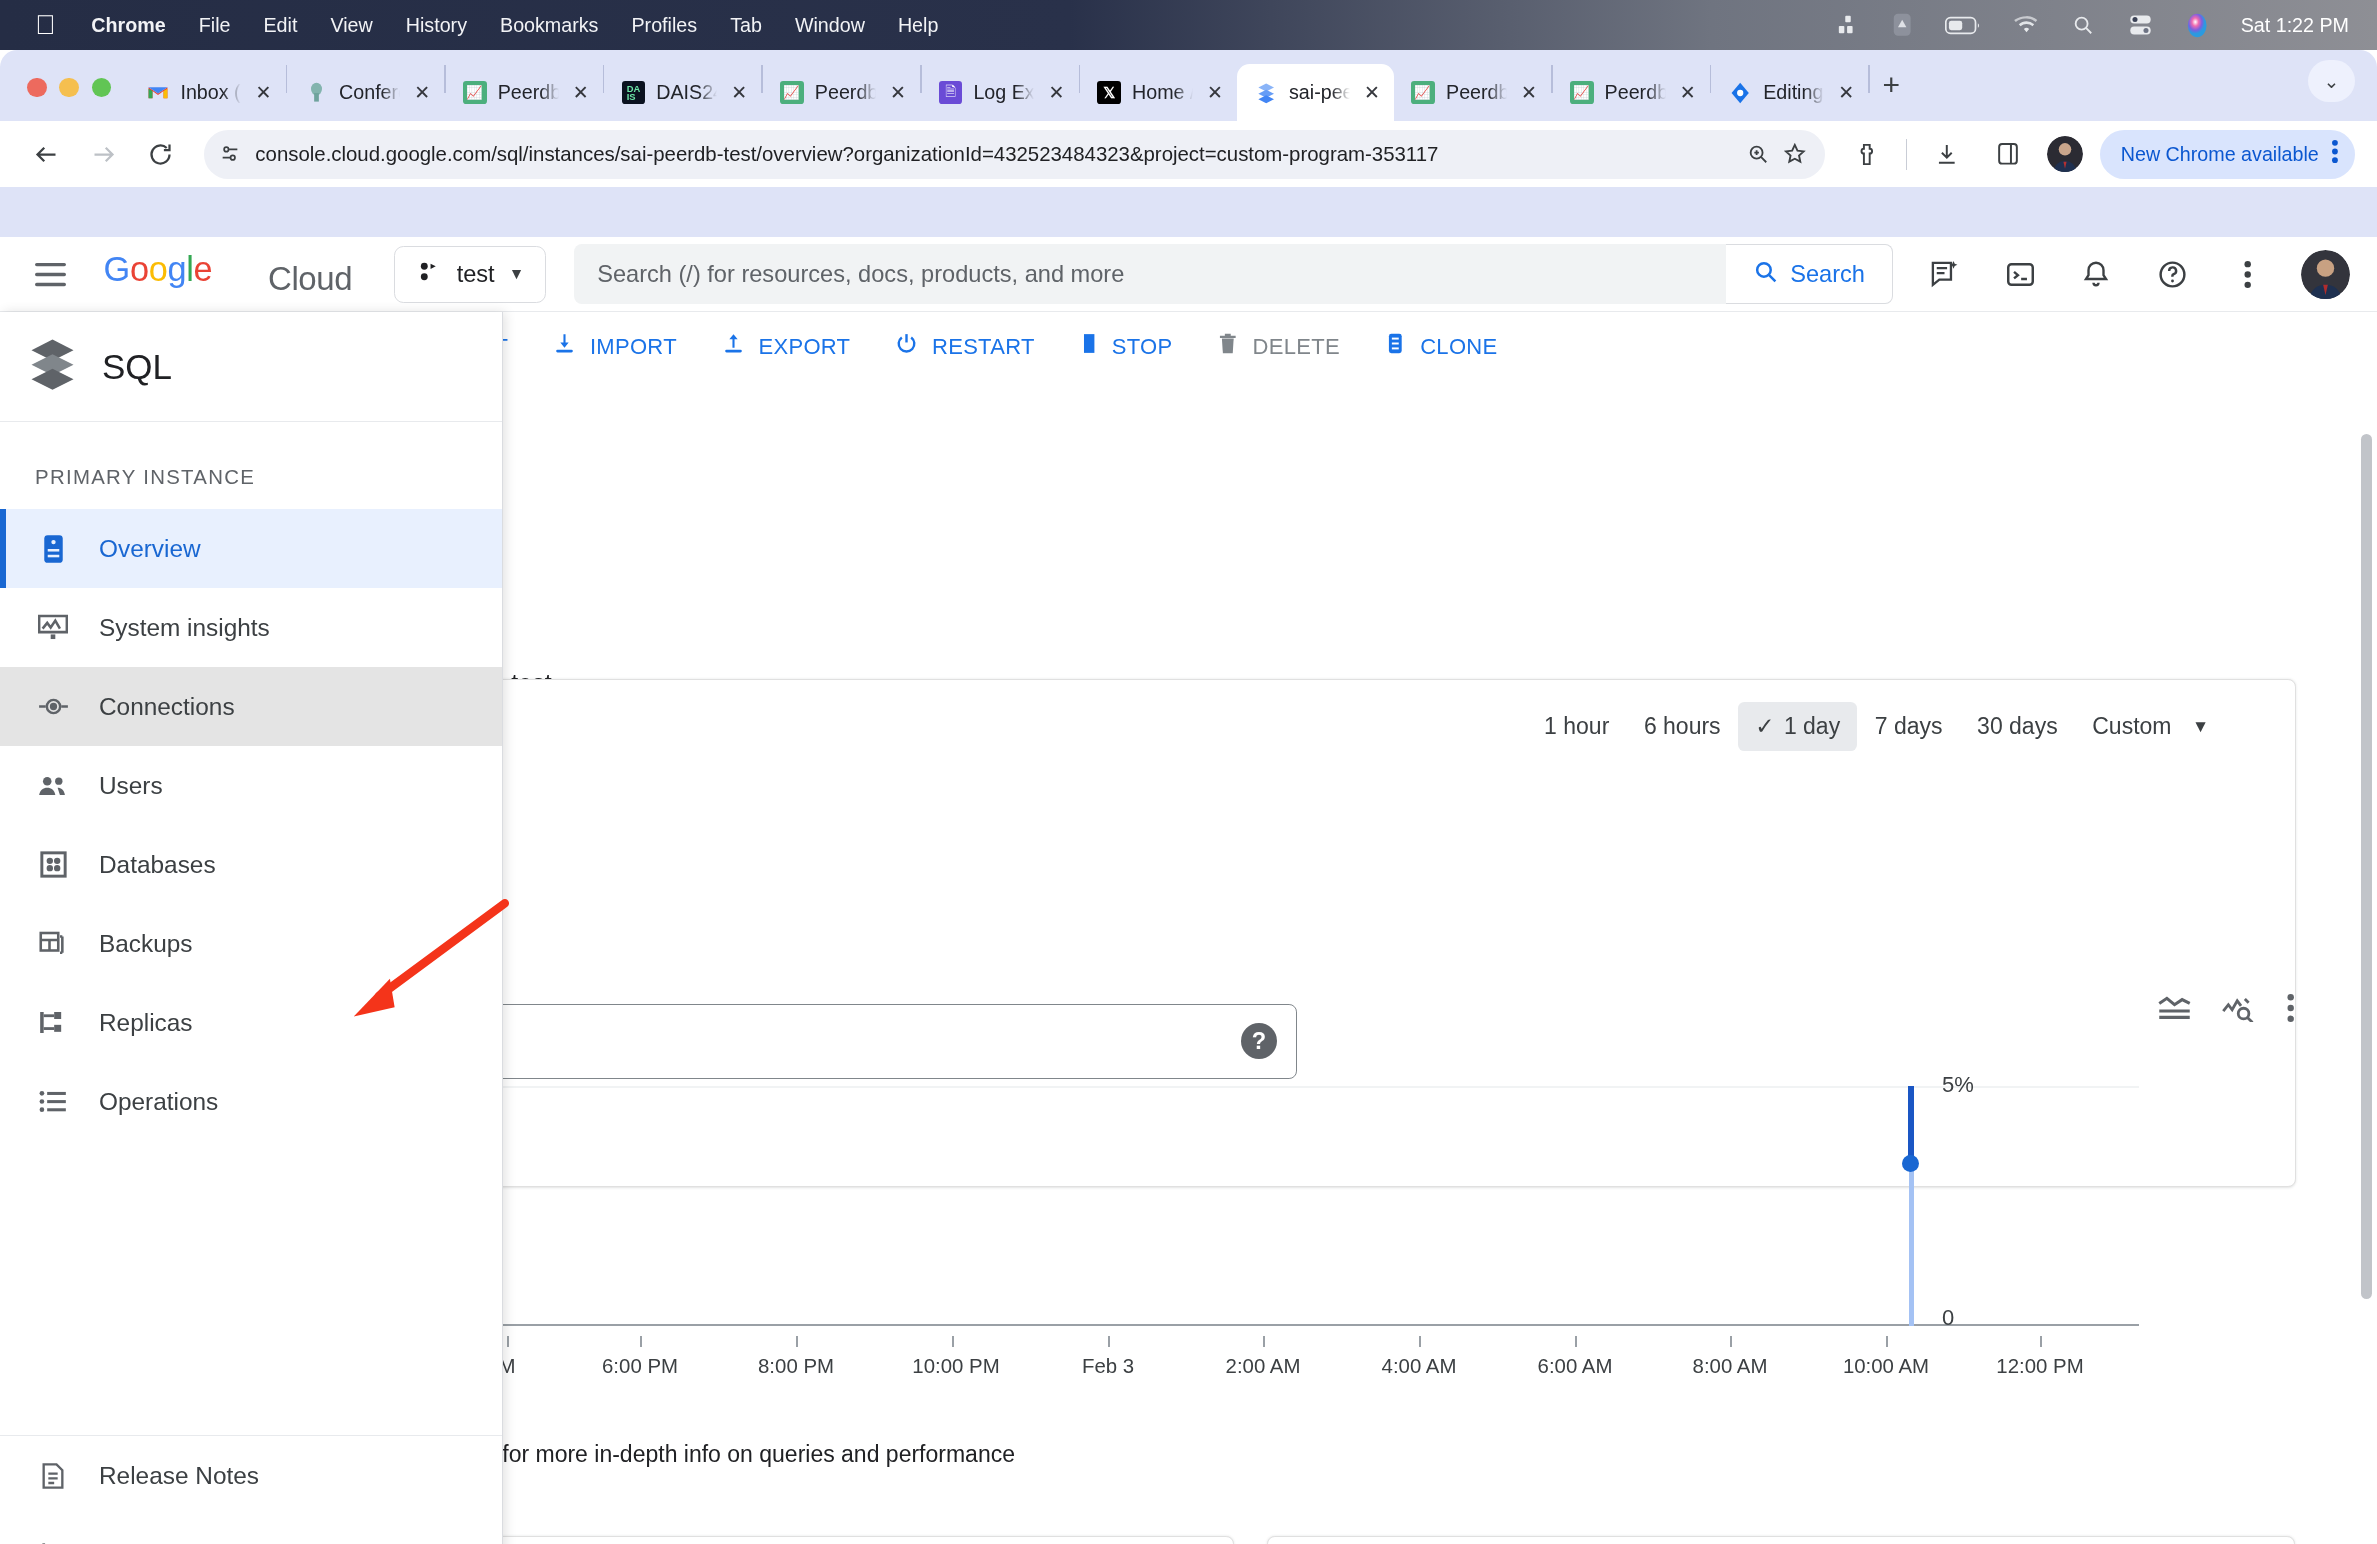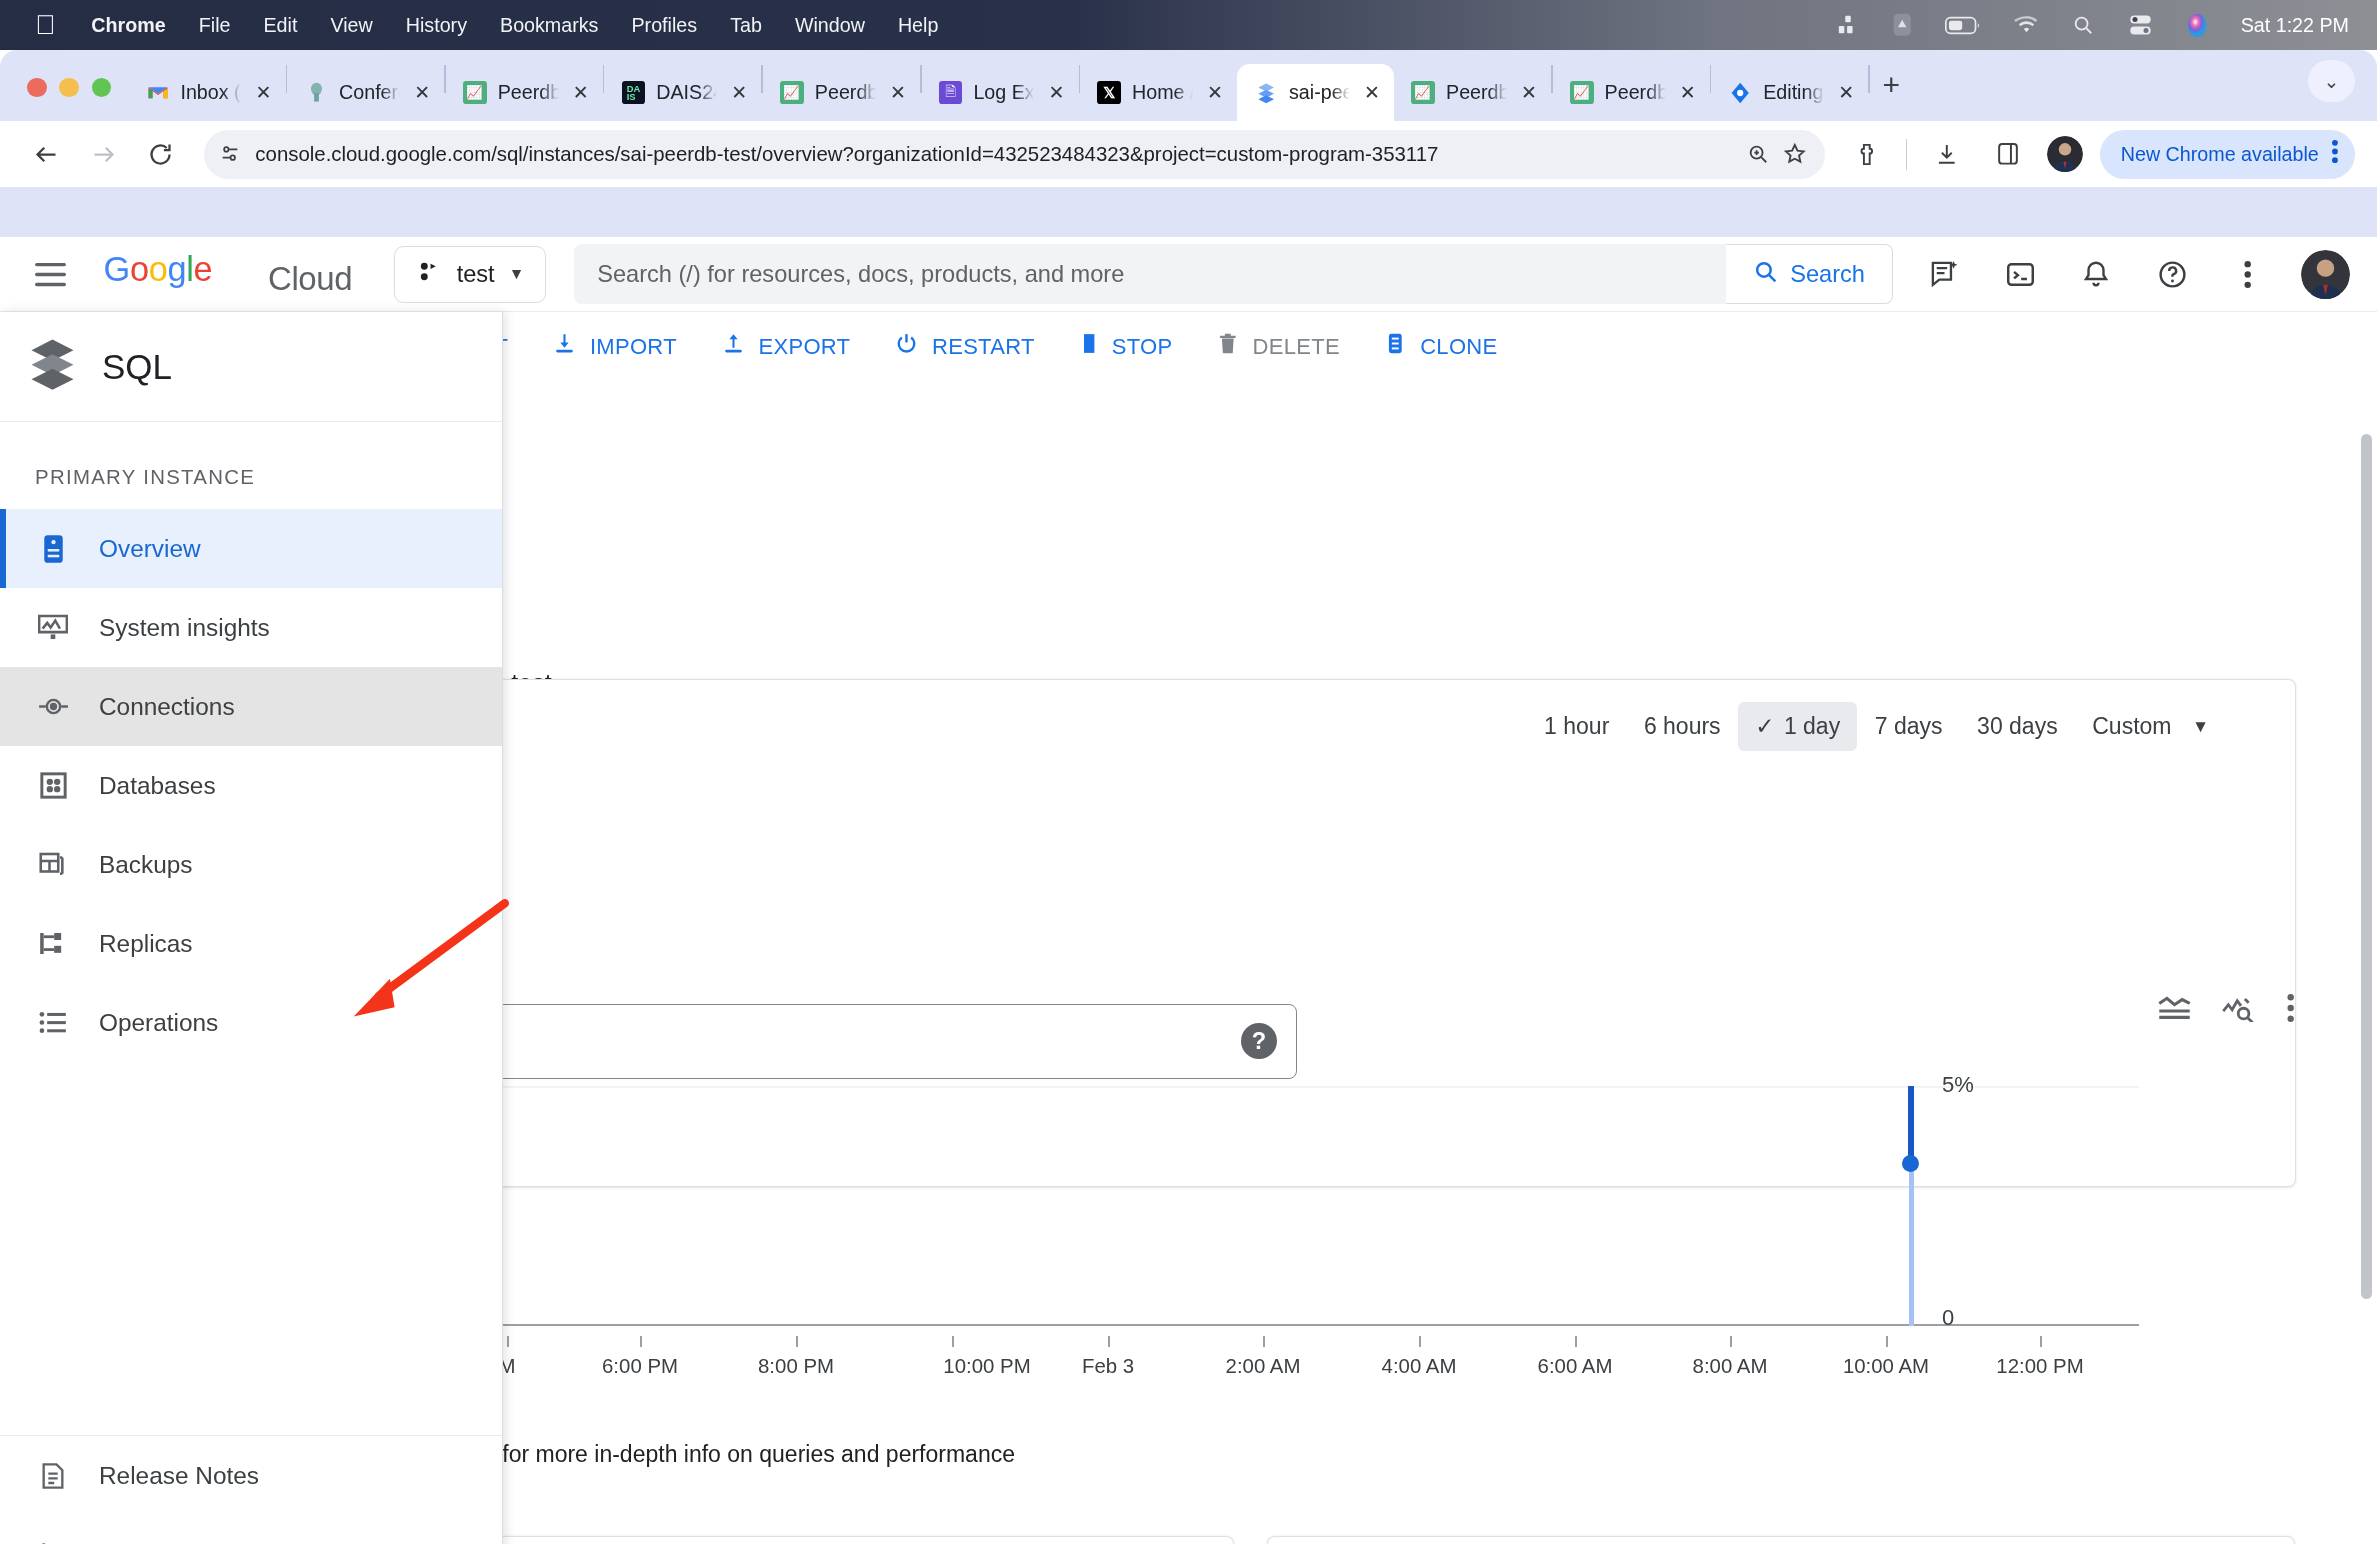--- a/index.html
+++ b/index.html
@@ -624,21 +624,21 @@
     </div>
 
     <div class="x-axis">
       <span class="x-tick" style="left:507px;"></span>
       <span class="x-label" style="left:507px;">M</span>
       <span class="x-tick" style="left:640px;"></span>
       <span class="x-label" style="left:640px;">6:00 PM</span>
       <span class="x-tick" style="left:796px;"></span>
       <span class="x-label" style="left:796px;">8:00 PM</span>
       <span class="x-tick" style="left:952px;"></span>
-      <span class="x-label" style="left:987px;">10:00 PM</span>
+      <span class="x-label" style="left:956px;">10:00 PM</span>
       <span class="x-tick" style="left:1108px;"></span>
       <span class="x-label" style="left:1108px;">Feb 3</span>
       <span class="x-tick" style="left:1263px;"></span>
       <span class="x-label" style="left:1263px;">2:00 AM</span>
       <span class="x-tick" style="left:1419px;"></span>
       <span class="x-label" style="left:1419px;">4:00 AM</span>
       <span class="x-tick" style="left:1575px;"></span>
       <span class="x-label" style="left:1575px;">6:00 AM</span>
       <span class="x-tick" style="left:1730px;"></span>
       <span class="x-label" style="left:1730px;">8:00 AM</span>
@@ -704,20 +704,31 @@
         <span class="ni-ico">
             <svg width="31" height="27" viewBox="0 0 28 22" fill="none" stroke="currentColor" stroke-width="2.2">
               <circle cx="14" cy="11" r="6"></circle>
               <circle cx="14" cy="11" r="2.2" fill="currentColor"></circle>
               <path d="M1 11h6M21 11h6"></path>
             </svg>
           </span>
         <span>Connections</span>
       </div>
 
+      <div class="nav-item">
+        <span class="ni-ico">
+            <svg width="30" height="23.6" viewBox="0 0 26 20" fill="currentColor">
+              <circle cx="8" cy="6" r="3.7"></circle>
+              <circle cx="18" cy="6" r="3.2"></circle>
+              <path d="M1 18c.7-4.2 3.5-6.3 7-6.3s6.3 2.1 7 6.3z"></path>
+              <path d="M17 11.8c3.2 0 5.6 2 6.3 6.2H19z"></path>
+            </svg>
+          </span>
+        <span>Users</span>
+      </div>
 
       <div class="nav-item">
         <span class="ni-ico">
             <svg width="27" height="27" viewBox="0 0 22 22" fill="none" stroke="currentColor" stroke-width="2.4">
               <rect x="1.5" y="1.5" width="19" height="19"></rect>
               <circle cx="8" cy="8" r="1.4" fill="currentColor"></circle>
               <circle cx="14" cy="8" r="1.4" fill="currentColor"></circle>
               <circle cx="8" cy="14" r="1.4" fill="currentColor"></circle>
               <circle cx="14" cy="14" r="1.4" fill="currentColor"></circle>
             </svg>

